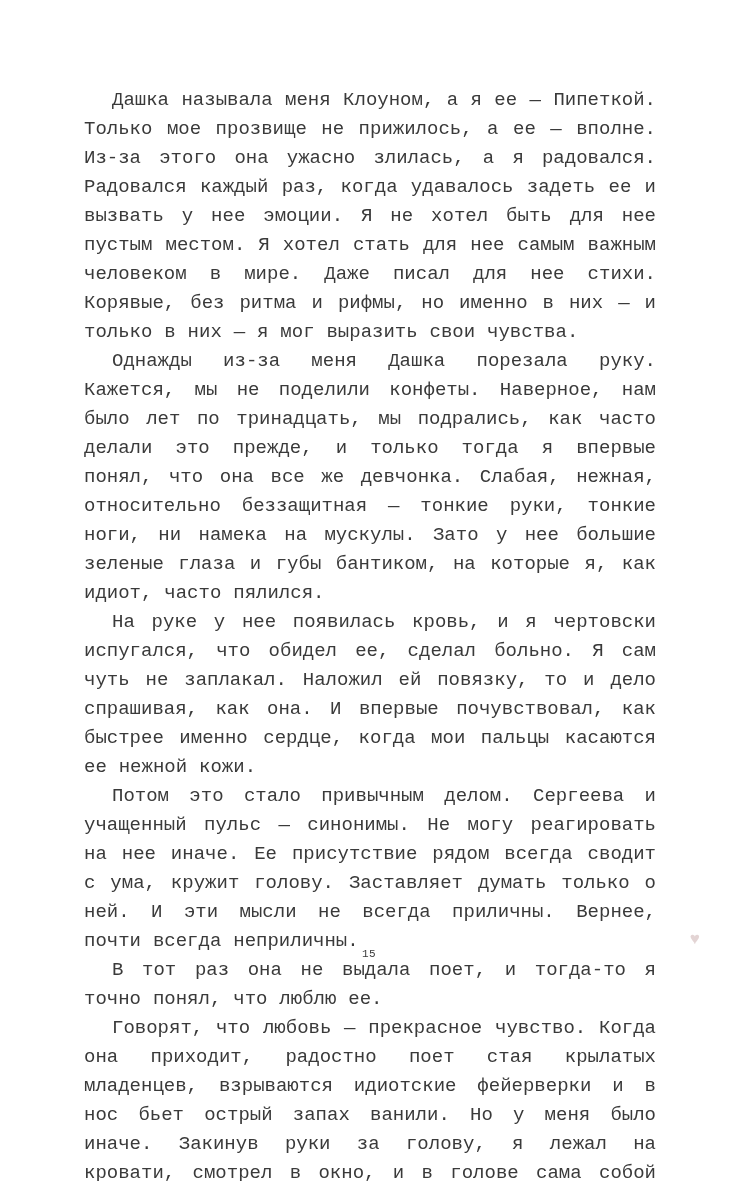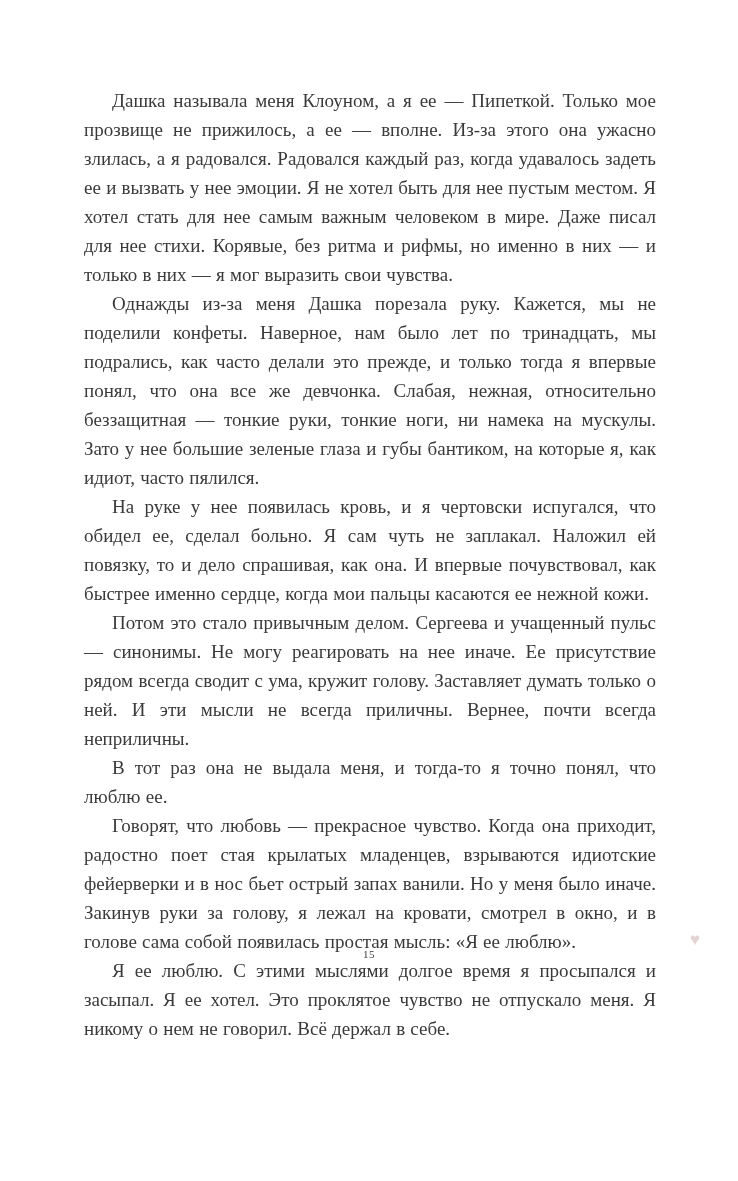--- a/index.html
+++ b/index.html
@@ -9,21 +9,21 @@
     height: 1181px;
     background: #ffffff;
     overflow: hidden;
   }
 
   .page {
     position: relative;
     width: 738px;
     height: 996px;
     background: #ffffff;
-    font-family: Liberation Serif, serif;
+    font-family: Liberation Mono, monospace;
     color: #3a3a3a;
     padding-left: 11px;
   }
 
   .text-block {
     position: absolute;
     top: 86px;
     left: 84px;
     width: 572px;
     font-size: 19px;
@@ -64,21 +64,21 @@
 </head>
 <body>
 
 <div class="page">
 
   <div class="text-block">
       <p class="para">Дашка называла меня Клоуном, а я ее — Пипеткой. Только мое прозвище не прижилось, а ее — вполне. Из-за этого она ужасно злилась, а я радовался. Радовался каждый раз, когда удавалось задеть ее и вызвать у нее эмоции. Я не хотел быть для нее пустым местом. Я хотел стать для нее самым важным человеком в мире. Даже писал для нее стихи. Корявые, без ритма и рифмы, но именно в них — и только в них — я мог выразить свои чувства.</p>
       <p class="para">Однажды из-за меня Дашка порезала руку. Кажется, мы не поделили конфеты. Наверное, нам было лет по тринадцать, мы подрались, как часто делали это прежде, и только тогда я впервые понял, что она все же девчонка. Слабая, нежная, относительно беззащитная — тонкие руки, тонкие ноги, ни намека на мускулы. Зато у нее большие зеленые глаза и губы бантиком, на которые я, как идиот, часто пялился.</p>
       <p class="para">На руке у нее появилась кровь, и я чертовски испугался, что обидел ее, сделал больно. Я сам чуть не заплакал. Наложил ей повязку, то и дело спрашивая, как она. И впервые почувствовал, как быстрее именно сердце, когда мои пальцы касаются ее нежной кожи.</p>
       <p class="para">Потом это стало привычным делом. Сергеева и учащенный пульс — синонимы. Не могу реагировать на нее иначе. Ее присутствие рядом всегда сводит с ума, кружит голову. Заставляет думать только о ней. И эти мысли не всегда приличны. Вернее, почти всегда неприличны.</p>
-      <p class="para">В тот раз она не выдала меня, и тогда-то я точно понял, что люблю ее.</p>
+      <p class="para">В тот раз она не выдала поет, и тогда-то я точно понял, что люблю ее.</p>
       <p class="para">Говорят, что любовь — прекрасное чувство. Когда она приходит, радостно поет стая крылатых младенцев, взрываются идиотские фейерверки и в нос бьет острый запах ванили. Но у меня было иначе. Закинув руки за голову, я лежал на кровати, смотрел в окно, и в голове сама собой появилась простая мысль: «Я ее люблю».</p>
       <p class="para">Я ее люблю. С этими мыслями долгое время я просыпался и засыпал. Я ее хотел. Это проклятое чувство не отпускало меня. Я никому о нем не говорил. Всё держал в себе.</p>
     </div>
 
   <div class="footer">
     <span class="page-number">15</span>
   </div>
 
   <span class="heart">♥</span>
 

